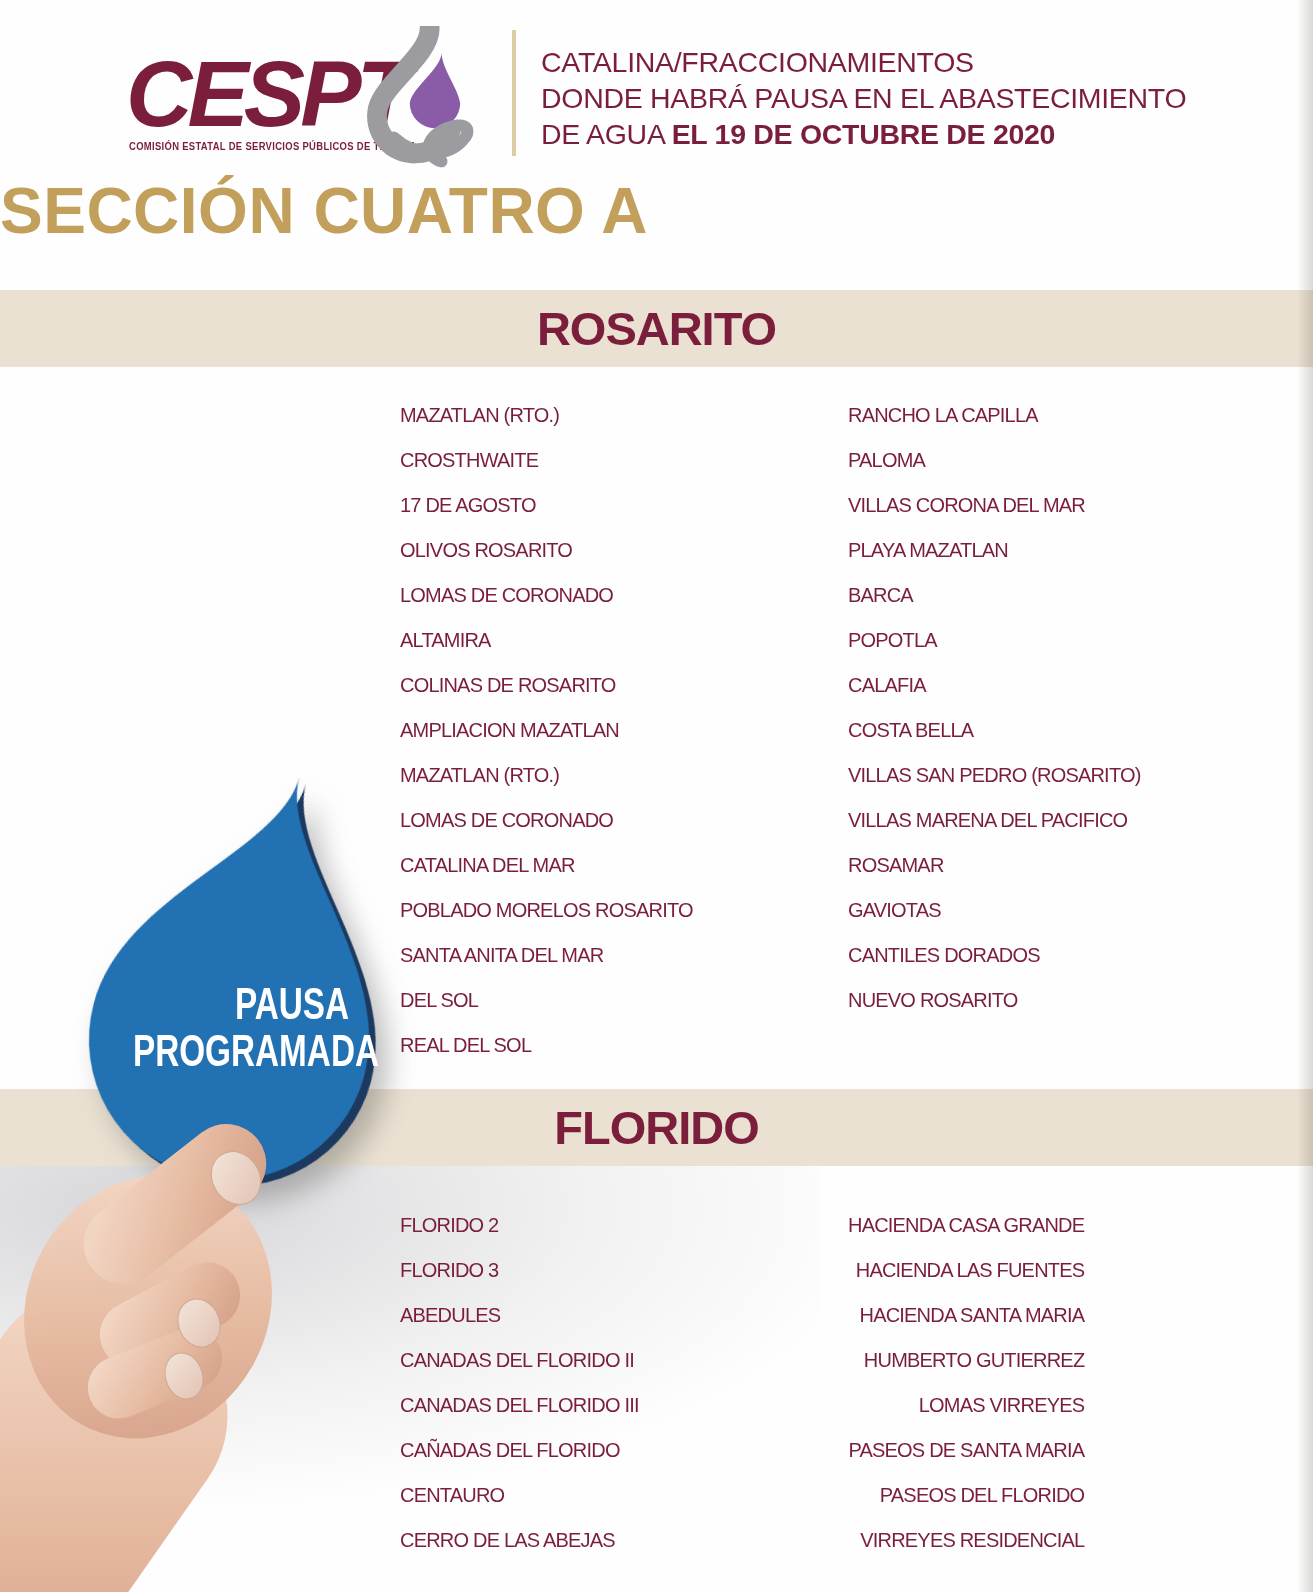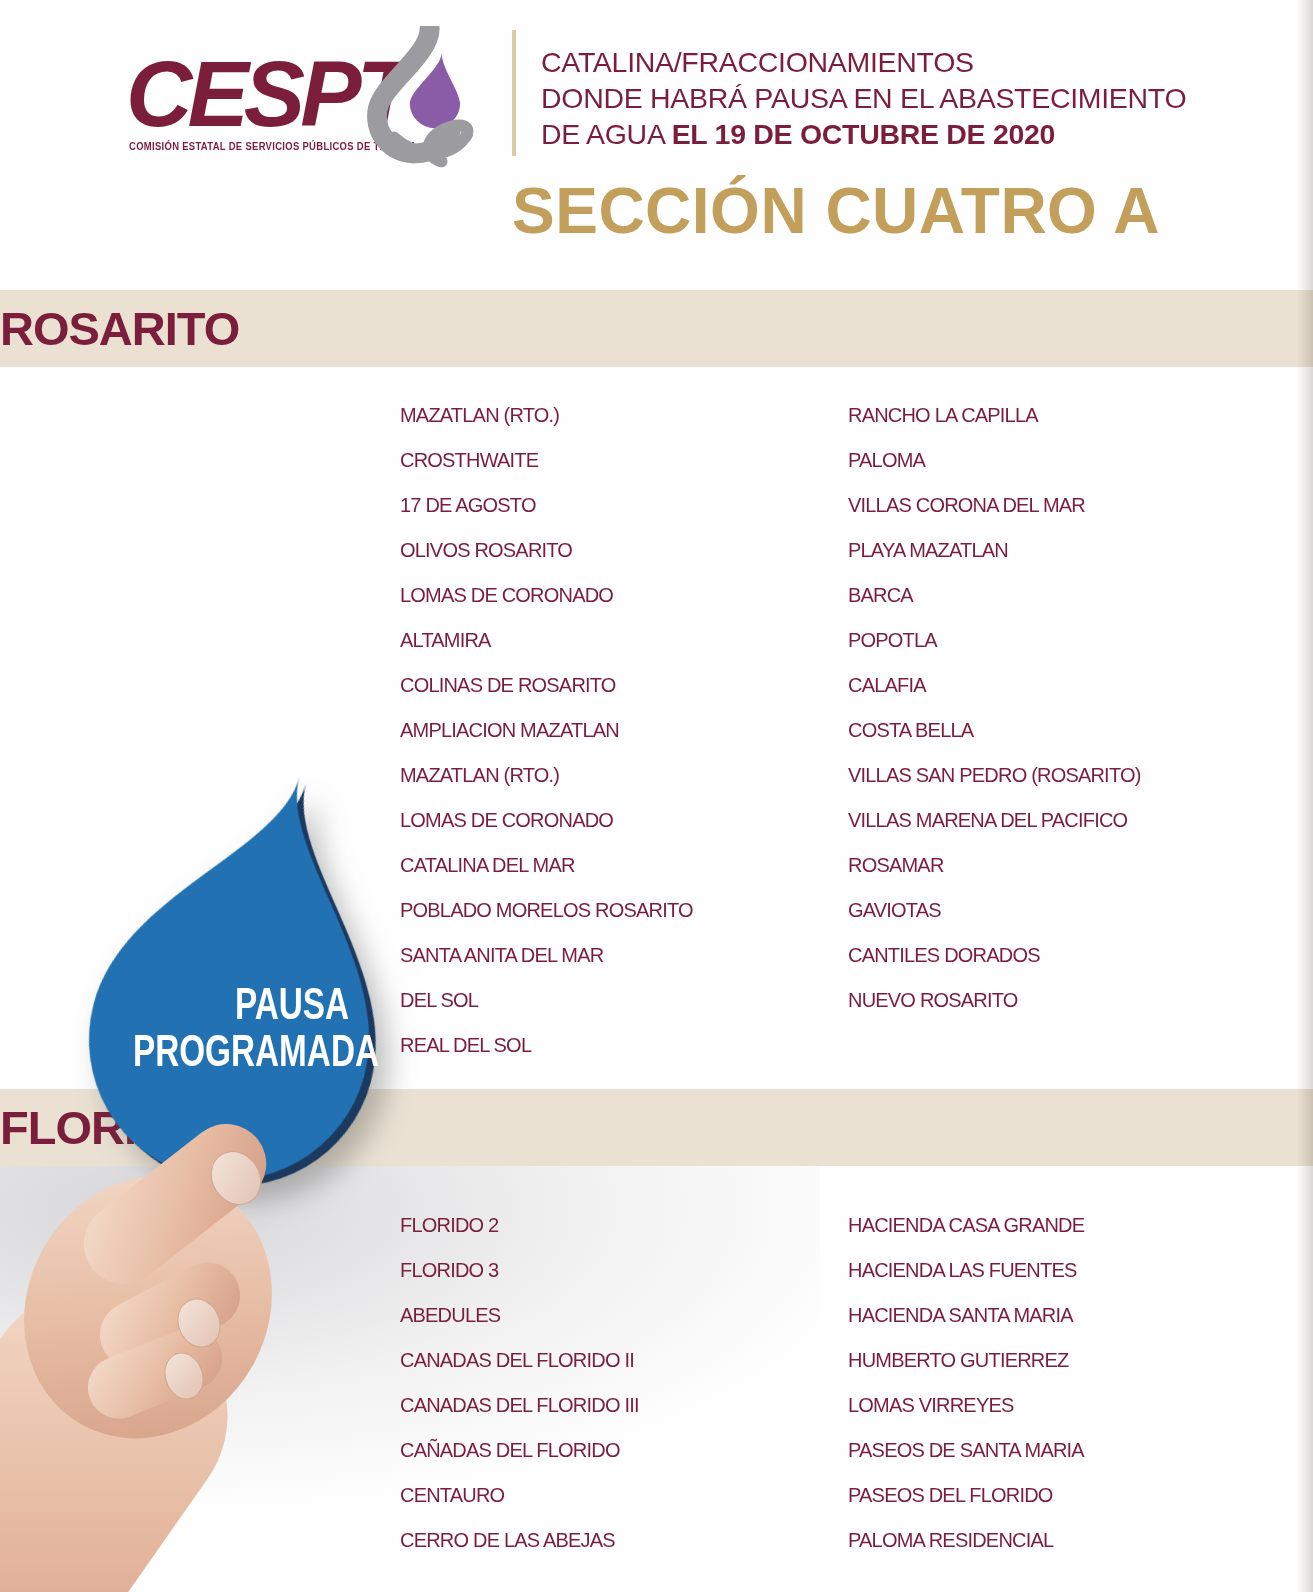--- a/index.html
+++ b/index.html
@@ -37,42 +37,42 @@
   }
   .announce{
     position:absolute; left:541px; top:44px;
     color:var(--maroon); font-size:28.5px; line-height:36px;
     letter-spacing:-0.3px; white-space:nowrap;
   }
   .announce b{font-weight:700;}
   
   .section-title{
     position:absolute; left:0; top:176px; width:1160px;
-    text-align:right; color:var(--gold);
+    text-align:left; color:var(--gold);
     font-size:64px; font-weight:800; letter-spacing:0.5px; line-height:1.1;
   }
   
   .band{
     position:absolute; left:0; width:1313px; height:77px;
     background:var(--band-beige); z-index:2;
-    display:flex; align-items:center; justify-content:flex-start;
+    display:flex; align-items:center; justify-content:center;
   }
   .band span{
     color:var(--maroon); font-size:47px; font-weight:800; letter-spacing:-1px;
   }
   #band-rosarito{ top:290px; }
   #band-florido{ top:1089px; }
   
   .list{ position:absolute; z-index:3; color:var(--maroon);
     font-size:20px; letter-spacing:-0.8px; white-space:nowrap;}
   .list .row{ height:45px; line-height:45px; }
   #ros-col1{ left:400px; top:393px; }
   #ros-col2{ left:848px; top:393px; }
   #flo-col1{ left:400px; top:1203px; }
-  #flo-col2{ left:848px; top:1203px; }
+  #flo-col2{ left:848px; top:1203px;text-align:right; }
   
   .photo-bg{
     position:absolute; left:0; top:1166px; width:820px; height:426px; z-index:1;
     background:radial-gradient(120% 95% at 18% 10%,
       rgba(182,182,186,0.55), rgba(208,208,212,0.28) 45%, rgba(255,255,255,0) 75%);
   }
   .drop-svg{
     position:absolute; left:95px; top:770px; width:300px; height:420px; z-index:5;
     transform:rotate(15deg);
     filter:drop-shadow(8px 4px 0 var(--drop-edge-navy))
@@ -182,21 +182,21 @@
       <div class="row">CERRO DE LAS ABEJAS</div>
     </div>
   <div class="list" id="flo-col2">
       <div class="row">HACIENDA CASA GRANDE</div>
       <div class="row">HACIENDA LAS FUENTES</div>
       <div class="row">HACIENDA SANTA MARIA</div>
       <div class="row">HUMBERTO GUTIERREZ</div>
       <div class="row">LOMAS VIRREYES</div>
       <div class="row">PASEOS DE SANTA MARIA</div>
       <div class="row">PASEOS DEL FLORIDO</div>
-      <div class="row">PALOMA RESIDENCIAL</div>
+      <div class="row">VIRREYES RESIDENCIAL</div>
     </div>
 
   <div class="photo-bg"></div>
 
   <svg class="drop-svg" viewBox="0 0 300 420">
     <path d="M150,0 C150,78 290,158 290,272 A140,140 0 1 1 10,272 C10,158 150,78 150,0 Z" fill="#2271b3"></path>
   </svg>
   <div class="badge-text">
     <span>PAUSA</span>
     <span>PROGRAMADA</span>

